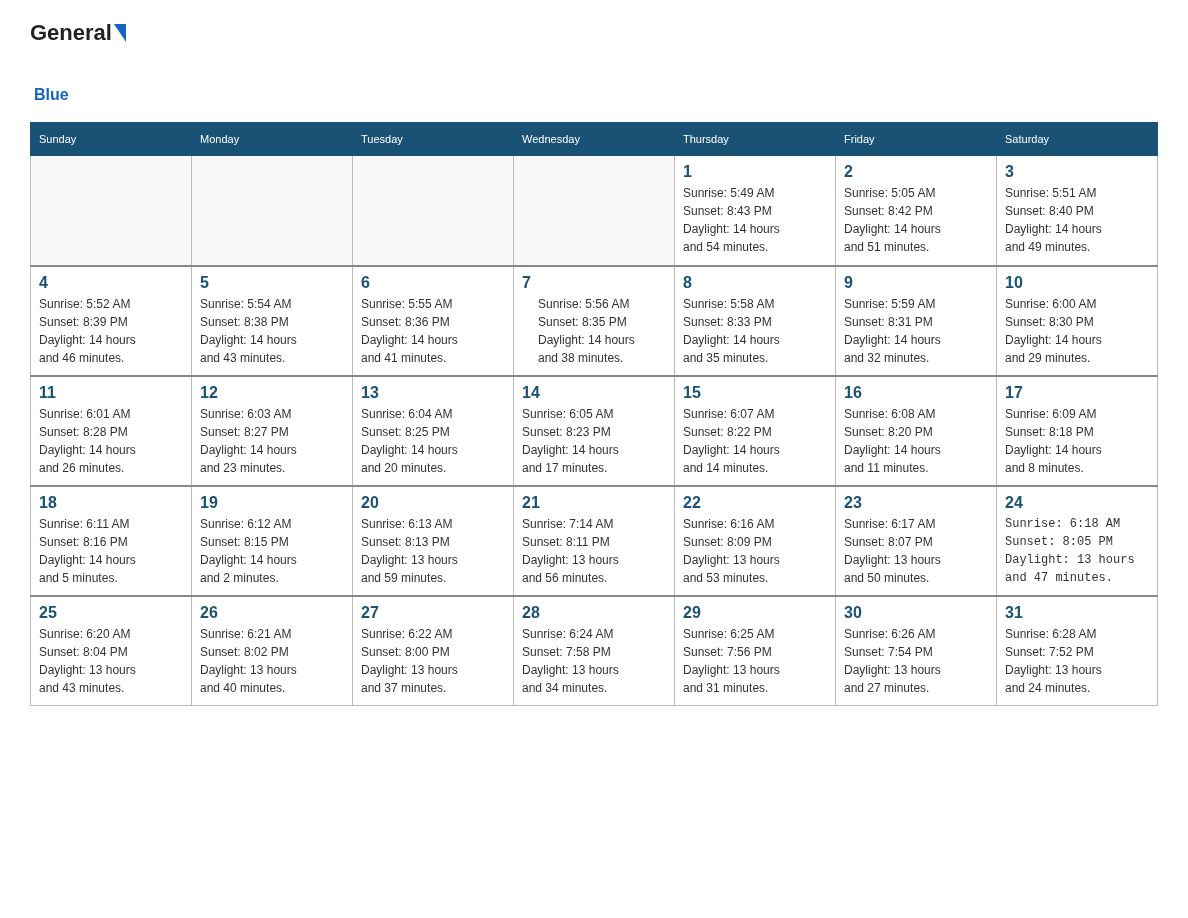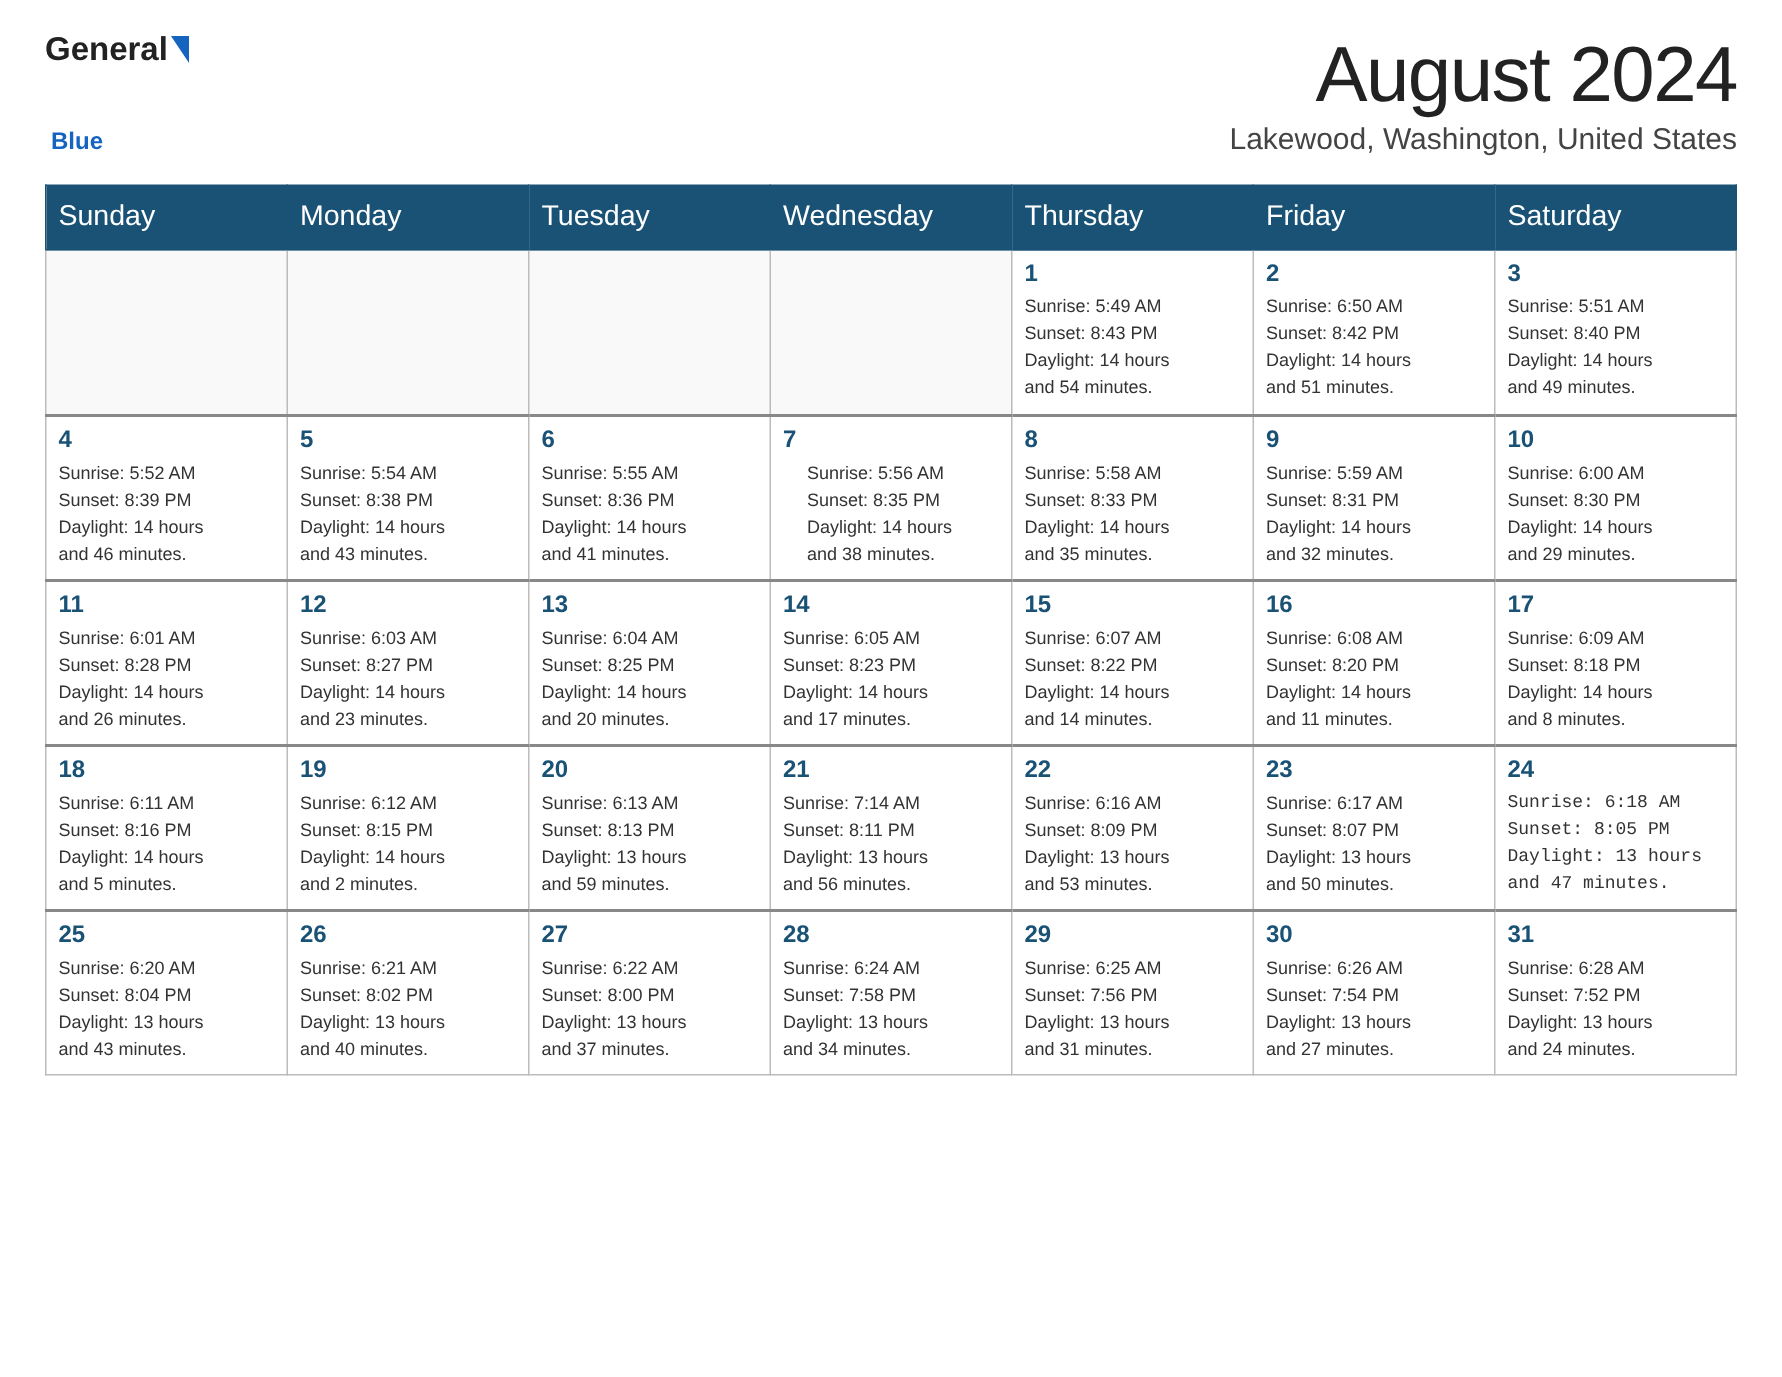--- a/index.html
+++ b/index.html
@@ -62,21 +62,21 @@
     }
     .calendar {
       width: 100%;
       border-collapse: collapse;
       border: 1.5px solid #999;
     }
     .calendar th {
       background-color: #1a5276;
       color: #fff;
       padding: 10px 8px;
-      font-size: 19px;
+      font-size: 11px;
       font-weight: normal;
       border: 1px solid #1a5276;
       text-align: left;
     }
     .calendar td {
       vertical-align: top;
       border: 1px solid #bbb;
       padding: 7px 8px;
       width: 14.28%;
       min-height: 95px;
@@ -104,24 +104,20 @@
 </head>
 <body>
 
 <div class="header">
   <div class="logo">
     <div class="logo-text">
       <span>General</span>
       <span class="logo-triangle"></span>
     </div>
     <div class="logo-sub">Blue</div>
-  </div>
-  <div class="title-block">
-    <div class="main-title">August 2024</div>
-    <div class="subtitle">Lakewood, Washington, United States</div>
   </div>
 </div>
 
 <table class="calendar">
   <thead>
     <tr>
     <th>Sunday</th>
         <th>Monday</th>
         <th>Tuesday</th>
         <th>Wednesday</th>
@@ -138,21 +134,21 @@
         <td class="empty-cell"></td>
         <td>
           <span class="day-number">1</span>
           <div class="day-info" style="white-space: pre-line;">Sunrise: 5:49 AM
 Sunset: 8:43 PM
 Daylight: 14 hours
 and 54 minutes.</div>
         </td>
         <td>
           <span class="day-number">2</span>
-          <div class="day-info" style="white-space: pre-line;">Sunrise: 6:50 AM
+          <div class="day-info" style="white-space: pre-line;">Sunrise: 5:05 AM
 Sunset: 8:42 PM
 Daylight: 14 hours
 and 51 minutes.</div>
         </td>
         <td>
           <span class="day-number">3</span>
           <div class="day-info" style="white-space: pre-line;">Sunrise: 5:51 AM
 Sunset: 8:40 PM
 Daylight: 14 hours
 and 49 minutes.</div>

